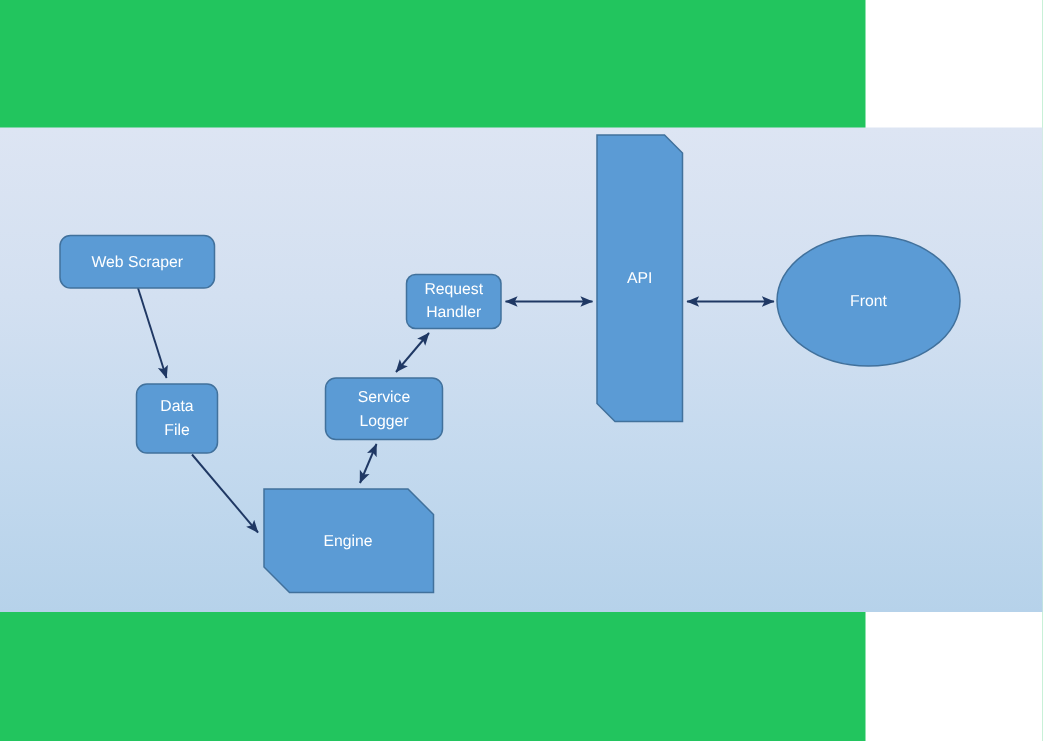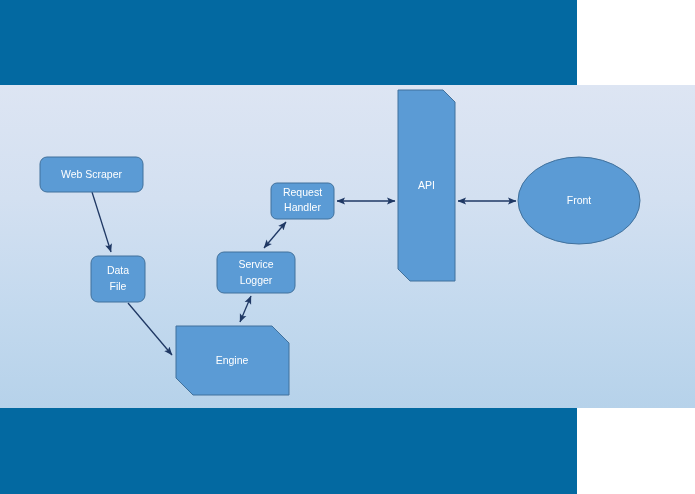--- a/index.html
+++ b/index.html
@@ -10,21 +10,21 @@
   body {
     width: 695px;
     height: 494px;
     font-family: "Liberation Sans", sans-serif;
     overflow: hidden;
   }
   #canvas {
     position: relative;
     width: 577px;
     height: 494px;
-    background: #0369a1;
+    background: #22c55e;
   }
   
   #slide-area {
     position: absolute;
     left: 0;
     top: 85px;
     width: 695px;
     height: 323px;
     background: linear-gradient(to bottom, #dde5f3 0%, #d3e0f1 35%, #c3d9ee 70%, #b6d2ea 100%);
   }

